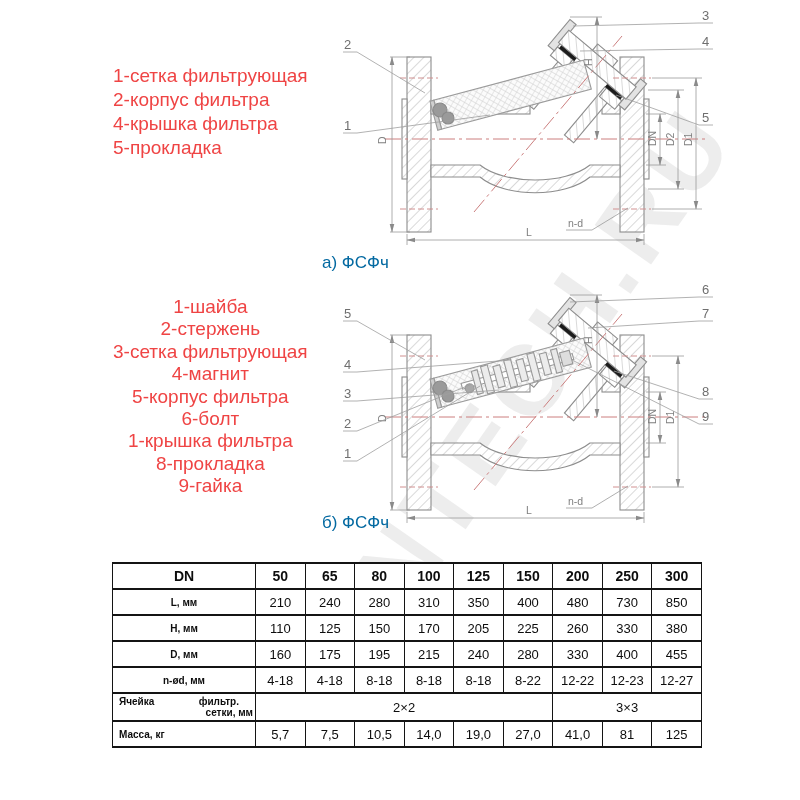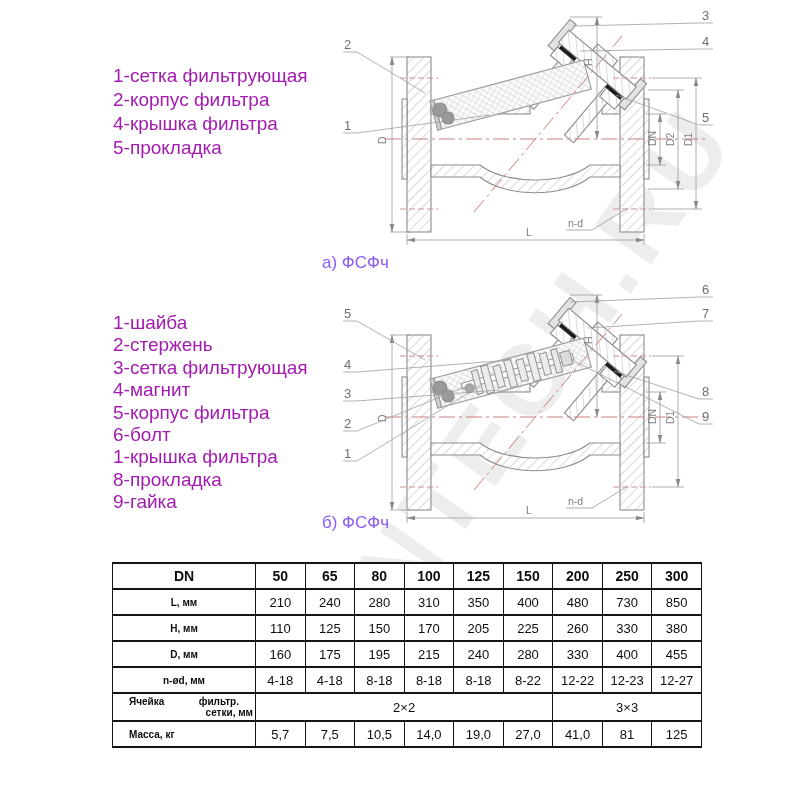--- a/index.html
+++ b/index.html
@@ -3,38 +3,38 @@
 <meta charset="utf-8">
 <style>
   html,body{margin:0;padding:0;background:#fff;}
   #page{position:relative;width:800px;height:800px;background:#fff;overflow:hidden;
         font-family:"Liberation Sans", sans-serif;color:#1c1c1c;}
   
   #watermark{position:absolute;left:500px;top:420px;transform:translate(-50%,-50%) rotate(-55deg);
     font-size:100px;font-weight:bold;letter-spacing:8px;color:rgba(140,140,140,0.16);
     white-space:nowrap;pointer-events:none;}
   
-  .parts{position:absolute;left:113px;font-size:19px;color:#a21caf;}
+  .parts{position:absolute;left:113px;font-size:19px;color:#ef4444;}
   #parts-a{top:64px;line-height:24px;}
-  #parts-b{top:312px;line-height:22.4px;}
-  .caption{position:absolute;left:322px;font-size:17px;color:#8b5cf6;}
+  #parts-b{top:296px;line-height:22.4px;text-align:center;}
+  .caption{position:absolute;left:322px;font-size:17px;color:#0369a1;}
   #caption-a{top:253px;}
   #caption-b{top:513px;}
   
   .drawing{position:absolute;left:330px;width:412px;height:254px;}
   #drawing-a{top:2px;}
   #drawing-b{top:280px;}
   
   #dim-table{position:absolute;left:112px;top:562px;width:590px;border-collapse:collapse;
     table-layout:fixed;}
   #dim-table td{border:solid #141414;border-width:2px 1px;text-align:center;
     font-size:13px;padding:2px 2px;height:20px;color:#0d0d0d;background:#fff;}
   #dim-table td.lab{font-weight:bold;font-size:10px;}
   #dim-table td.hdr{font-weight:bold;font-size:14px;}
-  #dim-table td.left{text-align:left;padding-left:16px;}
+  #dim-table td.left{text-align:left;padding-left:6px;}
   .mesh-l1{text-align:justify;text-align-last:justify;padding-right:14px;}
   .mesh-l2{text-align:right;}
   svg text{font-family:"Liberation Sans",sans-serif;}
   .co{fill:#6f6f6f;font-size:13px;}
   .dim{fill:#808080;font-size:10.5px;}
 </style>
 </head>
 <body>
 
 <div id="page">

